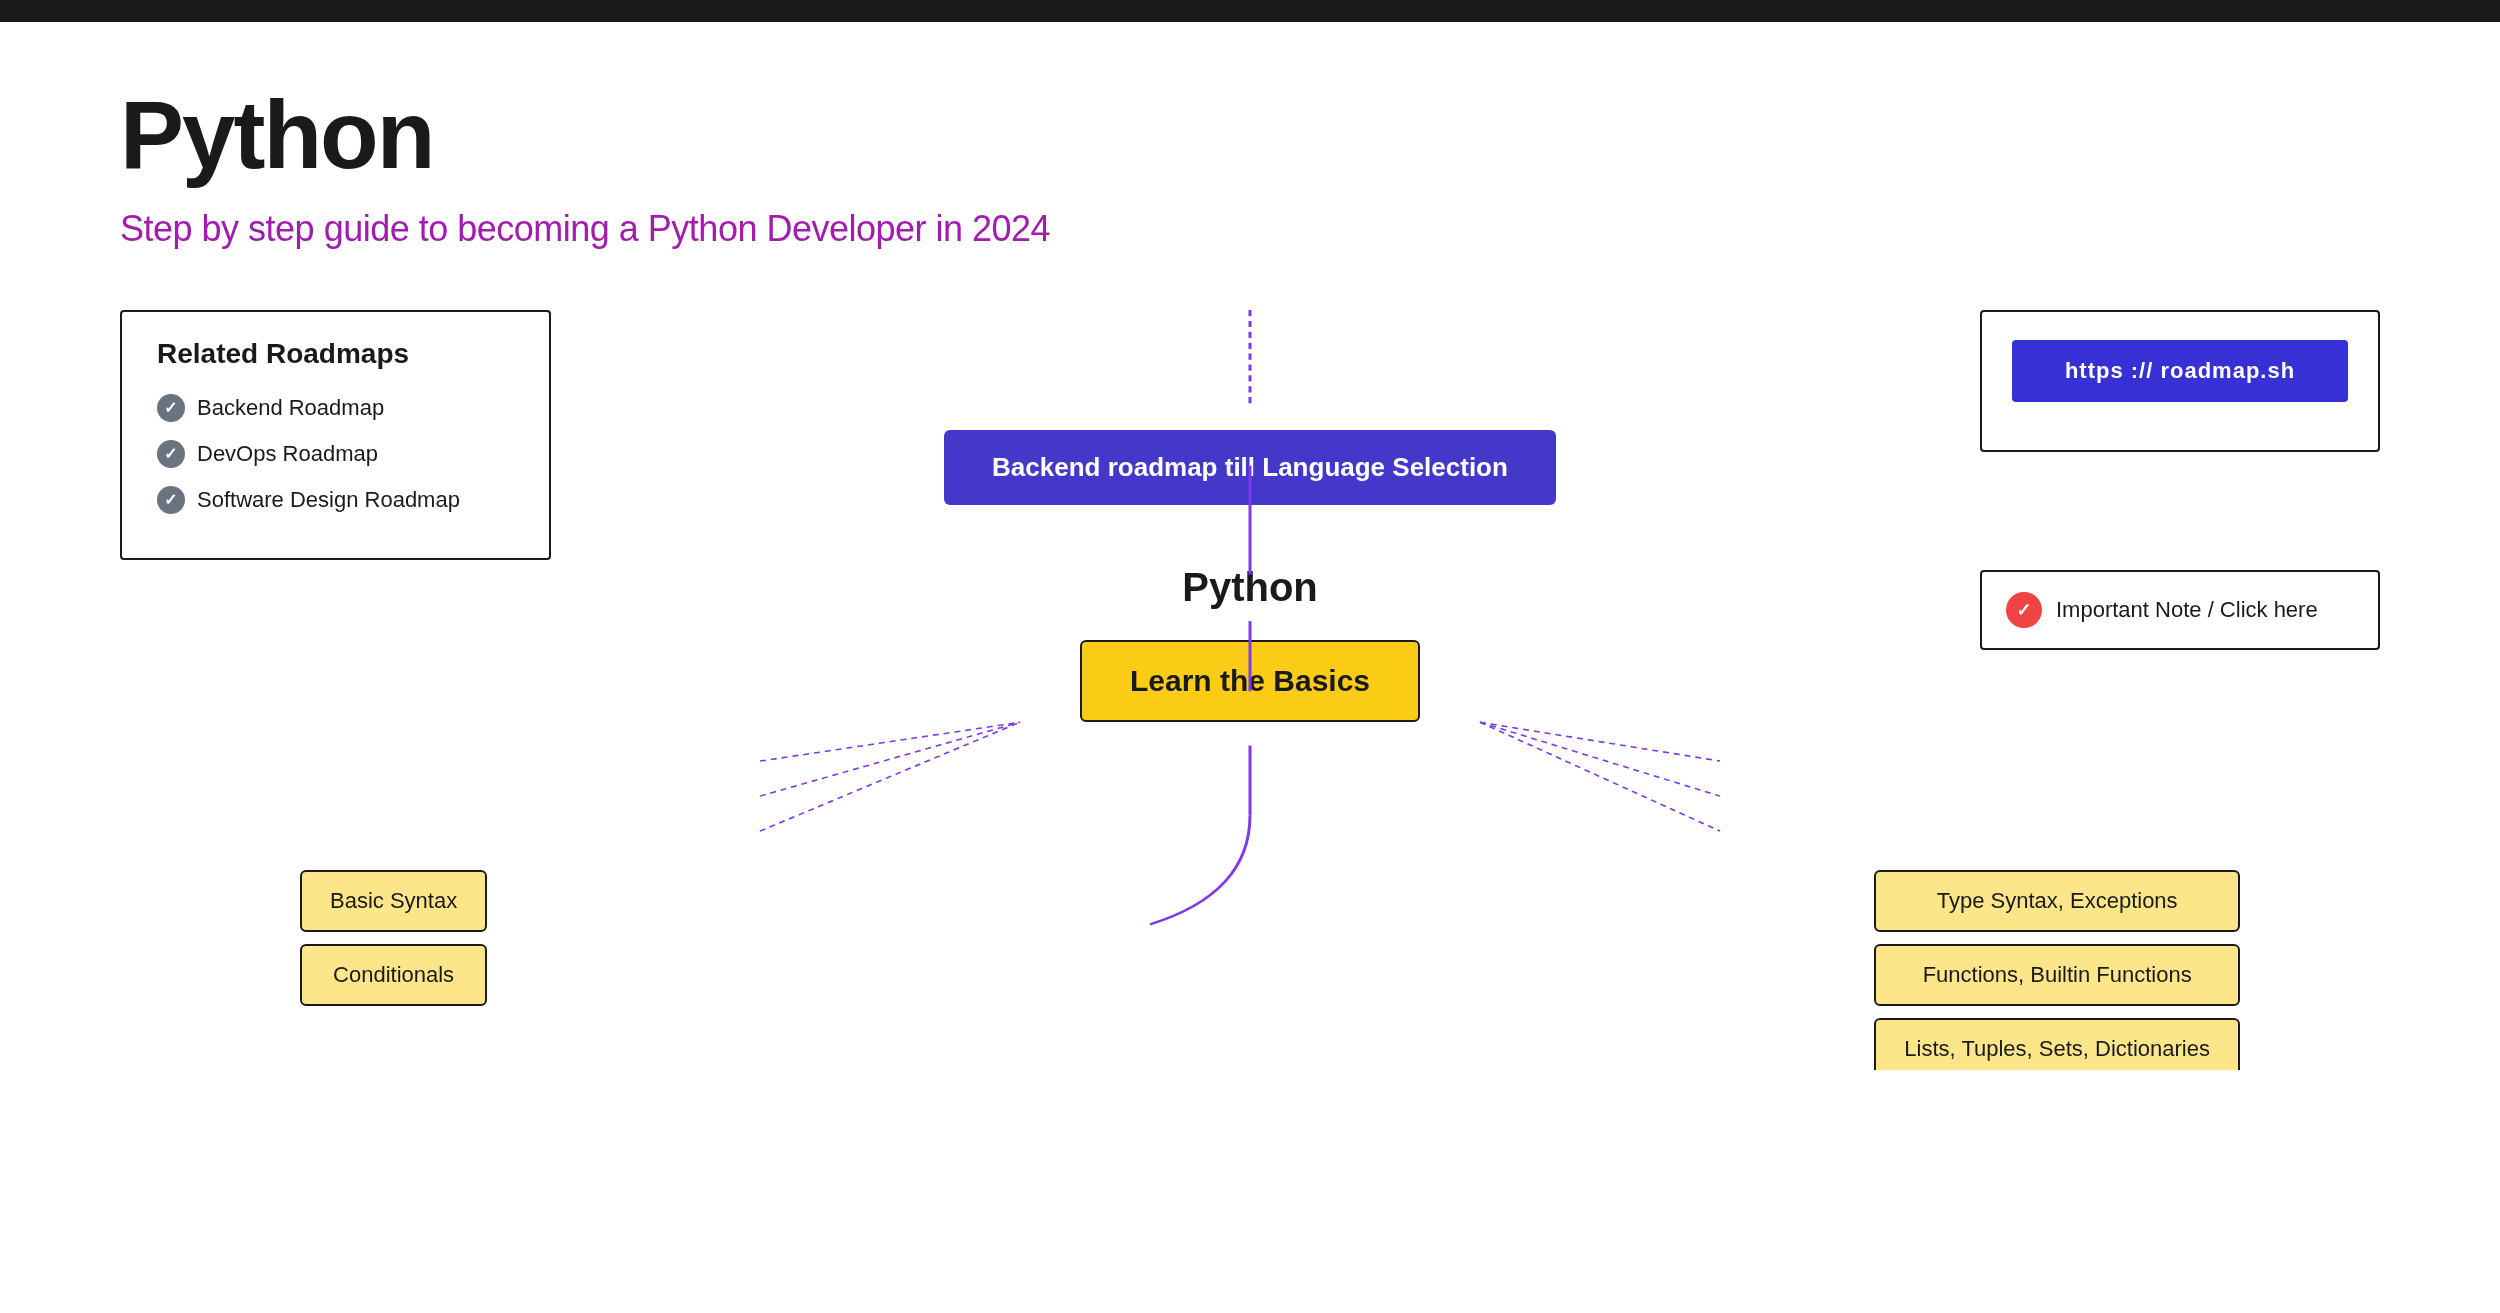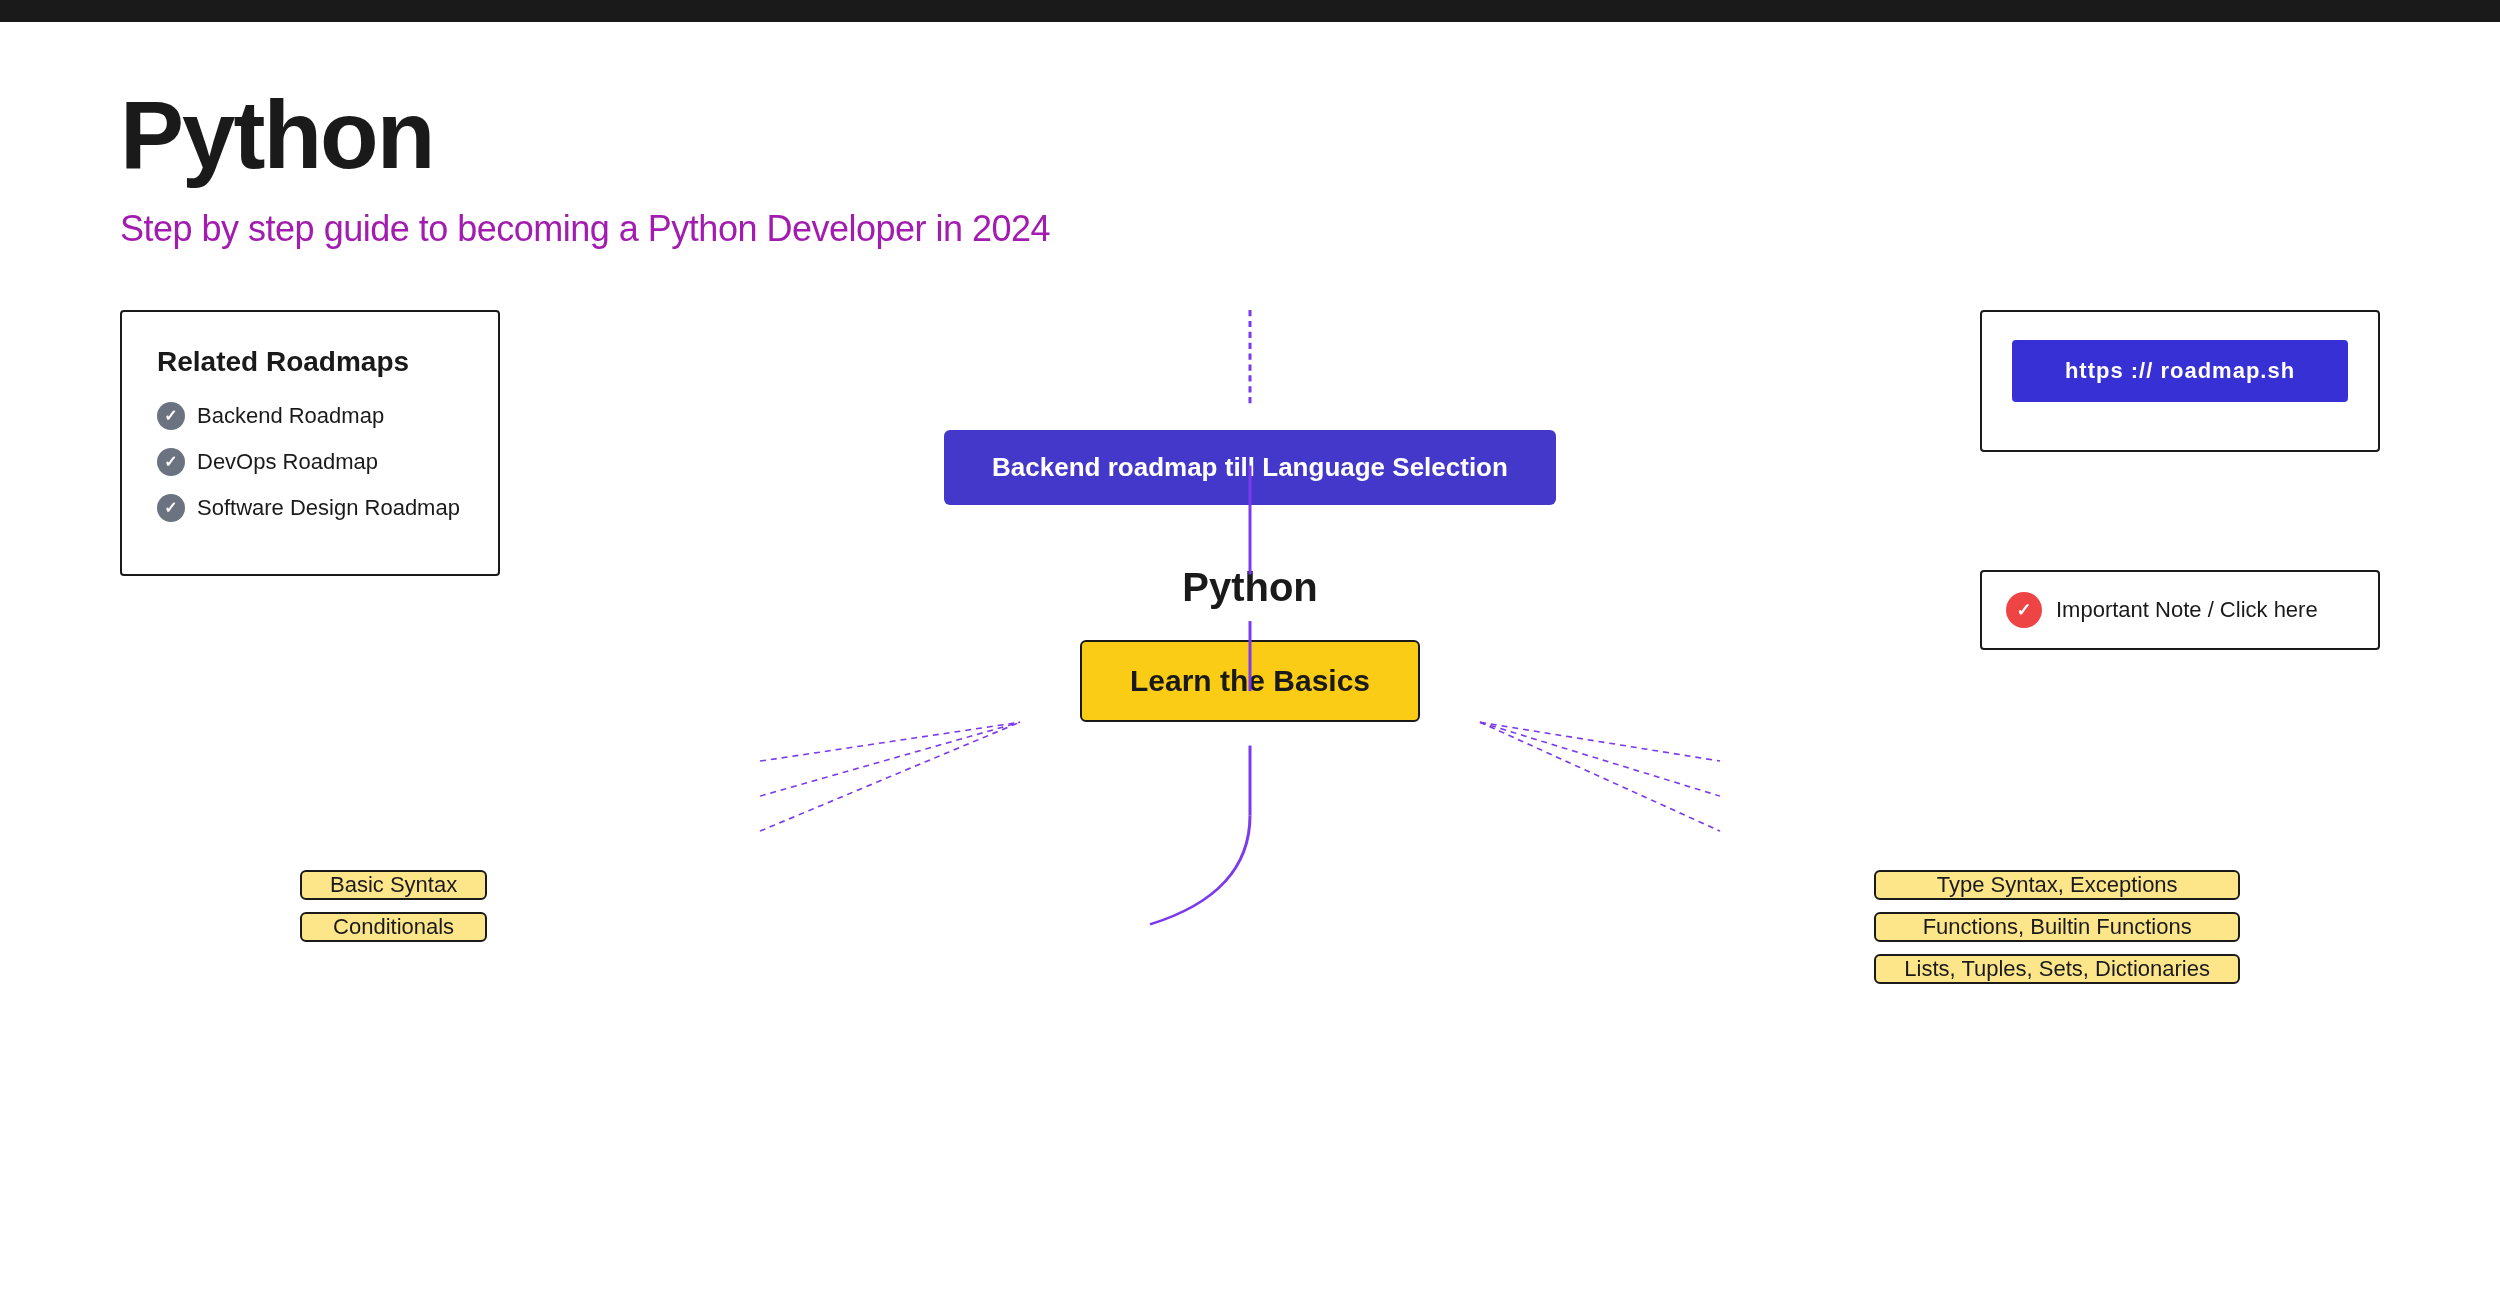--- a/index.html
+++ b/index.html
@@ -42,24 +42,24 @@
       position: relative;
       width: 100%;
       min-height: 700px;
     }
 
     
     .related-roadmaps {
       position: absolute;
       left: 0;
       top: 0;
-      width: 380px;
+      width: 431px;
       border: 2px solid #1a1a1a;
       border-radius: 4px;
-      padding: 34px 35px;
+      padding: 26px 35px;
       background: #fff;
     }
 
     .related-roadmaps-title {
       font-size: 28px;
       font-weight: 700;
       margin-bottom: 24px;
     }
 
     .roadmap-item {
@@ -219,21 +219,21 @@
       flex-direction: column;
       gap: 12px;
       position: absolute;
       right: 140px;
       top: 560px;
     }
 
     .yellow-node {
       background: #fde68a;
       border: 2px solid #1a1a1a;
-      padding: 0 28px;
+      padding: 16px 28px;
       border-radius: 6px;
       font-size: 22px;
       font-weight: 500;
       text-align: center;
       white-space: nowrap;
       cursor: pointer;
     }
 
     
     .diagram-svg {

